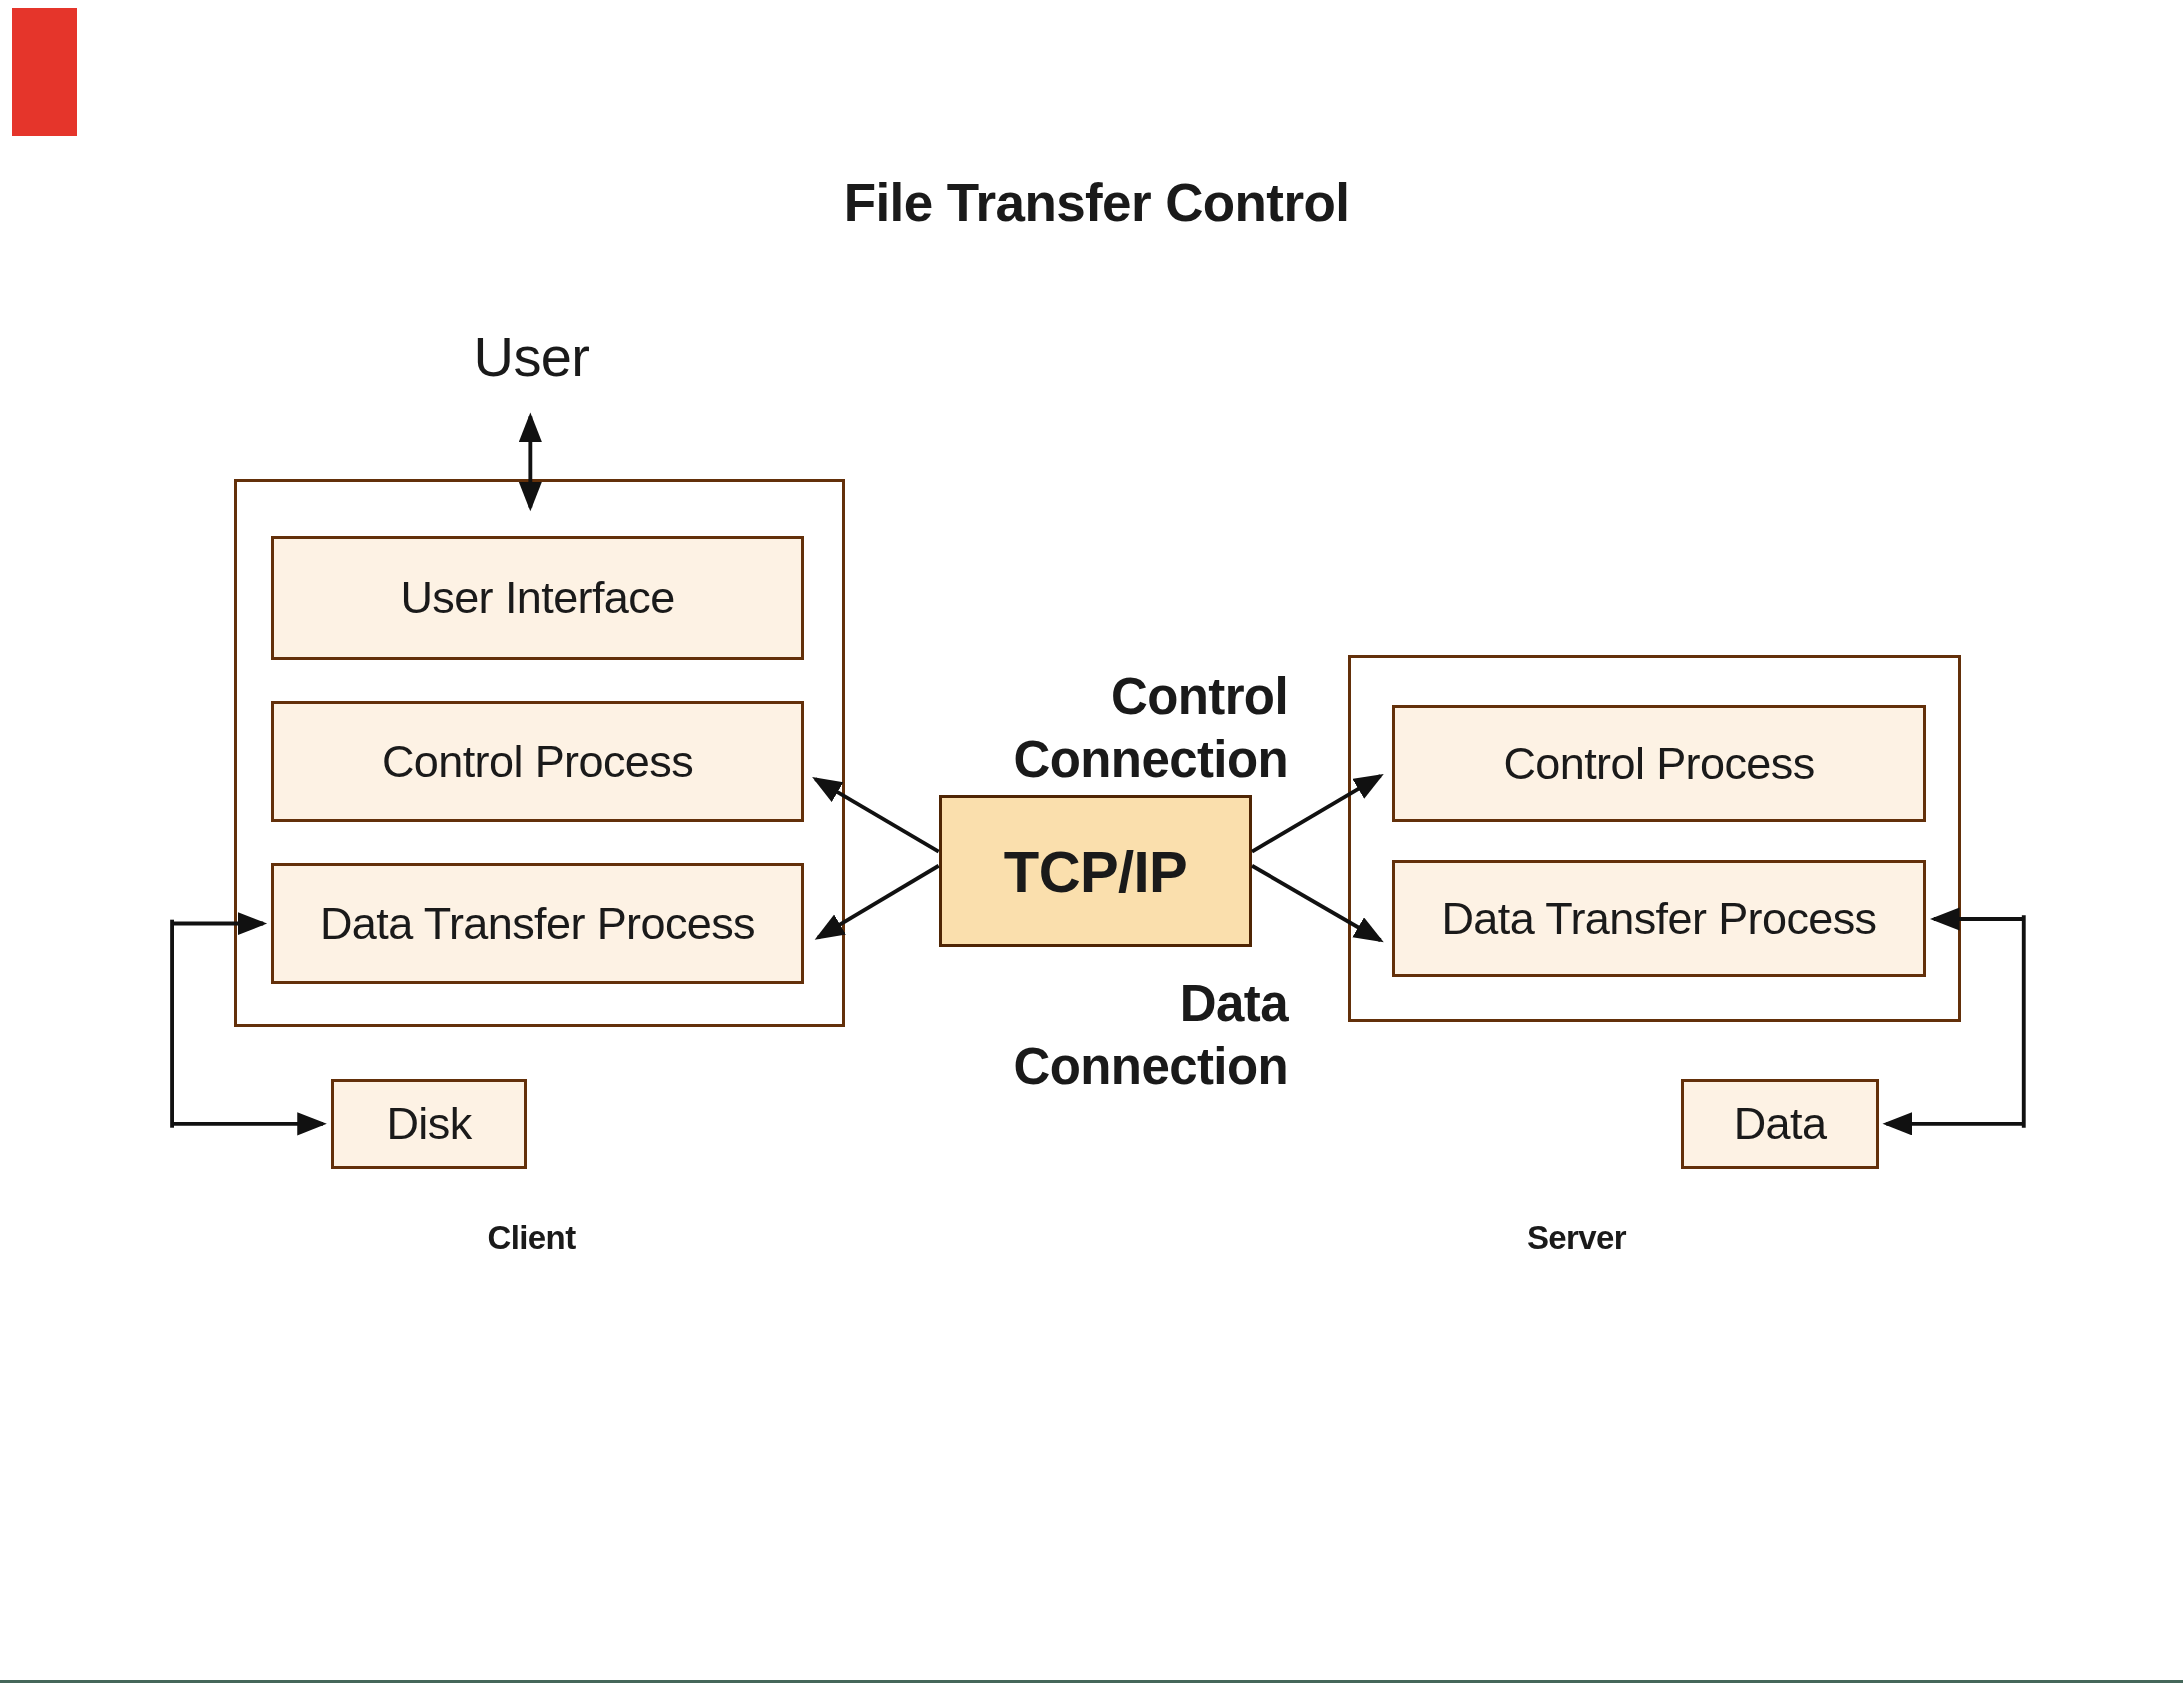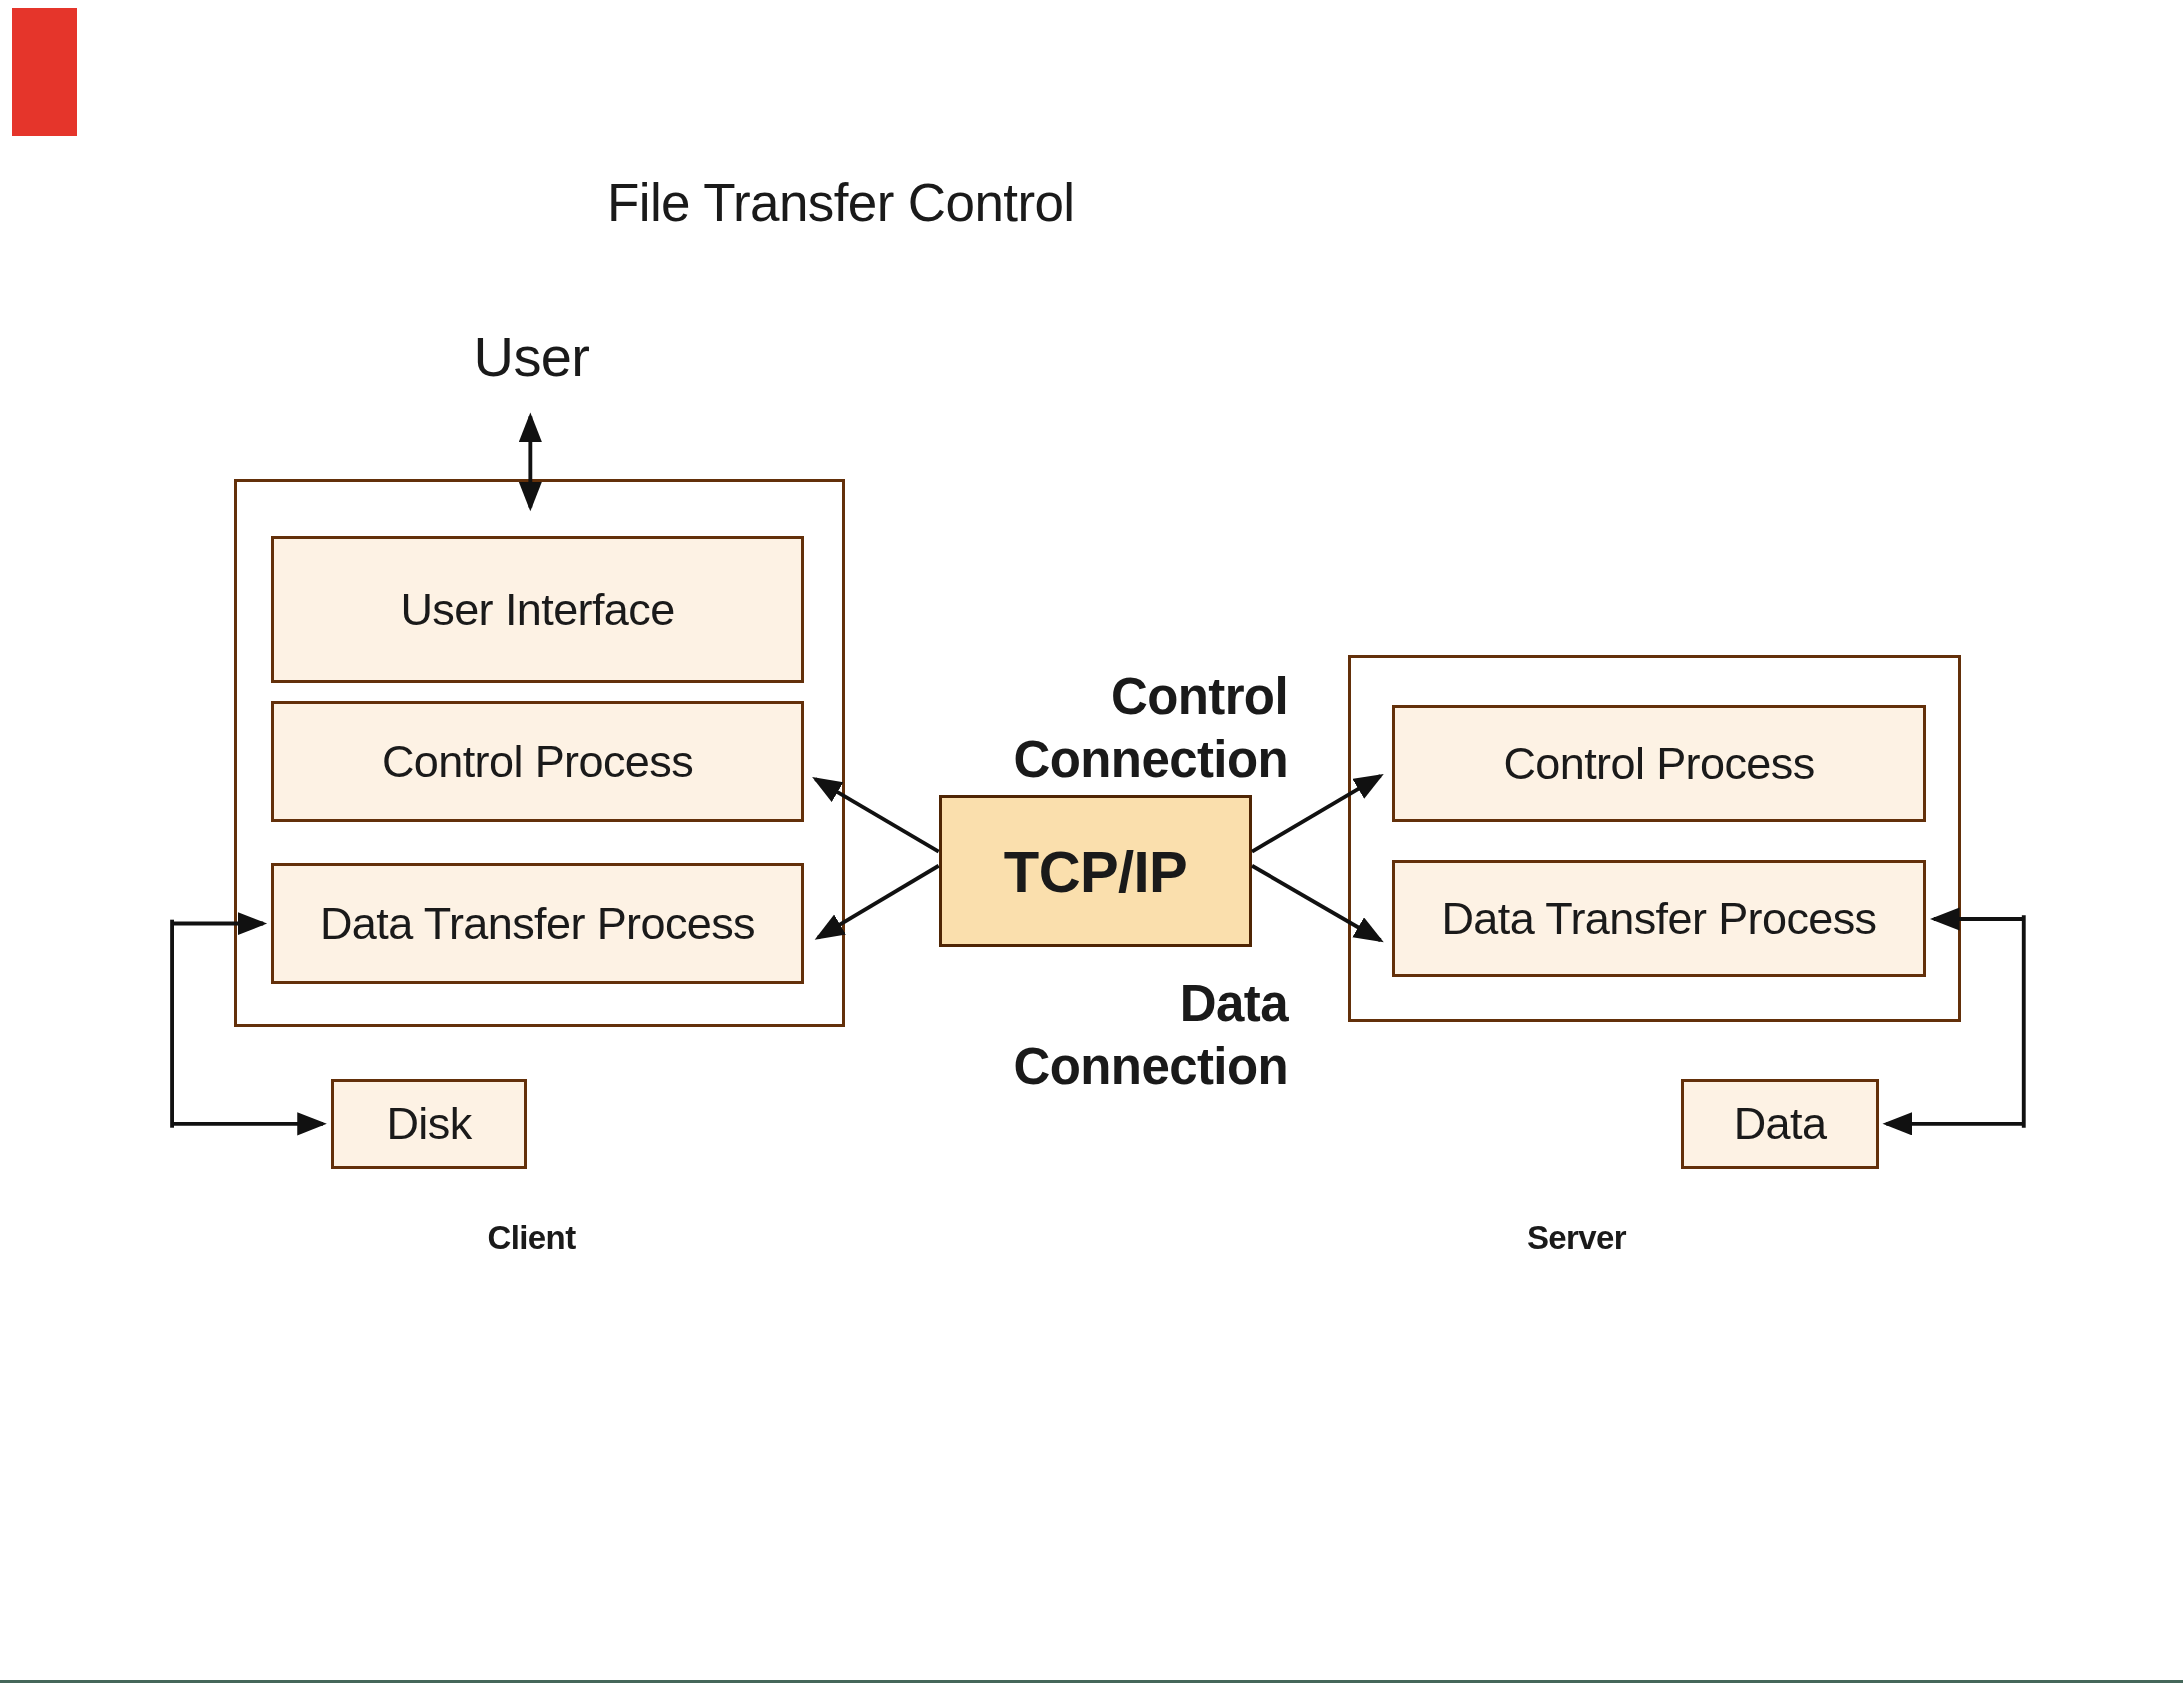--- a/index.html
+++ b/index.html
@@ -37,26 +37,26 @@
     font-weight: 400;
     white-space: nowrap;
   }
   .tcp-box {
     background: #fadfad;
     border: 3.9px solid #4f2504;
   }
   .tcp-box .box-label { font-size: 58px; font-weight: 700; }
   .title {
     position: absolute;
-    left: 607px;
+    left: 583px;
     top: 172px;
     width: 1027px;
-    text-align: left;
+    text-align: center;
     font-size: 53px;
-    font-weight: 400;
+    font-weight: 700;
     white-space: nowrap;
   }
   .free-label {
     position: absolute;
     width: 257px;
     text-align: center;
     white-space: nowrap;
   }
   .user-label {
     left: 403px;
@@ -112,21 +112,21 @@
 <div id="canvas">
 
   <div class="red-marker"></div>
 
   <div class="title">File Transfer Control</div>
 
   <div class="free-label user-label">User</div>
 
   <div class="outer-box" style="left:234px; top:479px; width:611px; height:548px;"></div>
 
-  <div class="box" style="left:271px; top:536px; width:533px; height:147px;">
+  <div class="box" style="left:271px; top:536px; width:533px; height:124px;">
     <span class="box-label">User Interface</span>
   </div>
   <div class="box" style="left:271px; top:701px; width:533px; height:121px;">
     <span class="box-label">Control Process</span>
   </div>
   <div class="box" style="left:271px; top:863px; width:533px; height:121px;">
     <span class="box-label">Data Transfer Process</span>
   </div>
 
   <div class="box" style="left:331px; top:1079px; width:196px; height:90px;">

